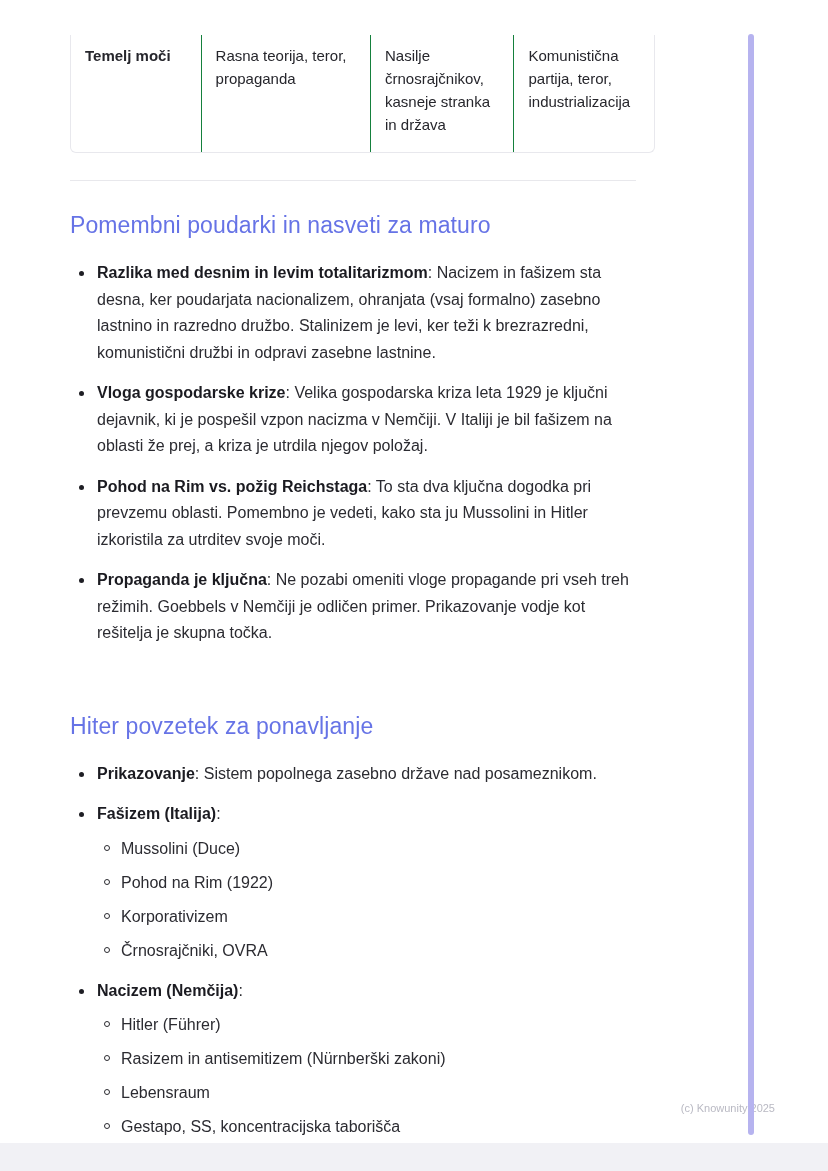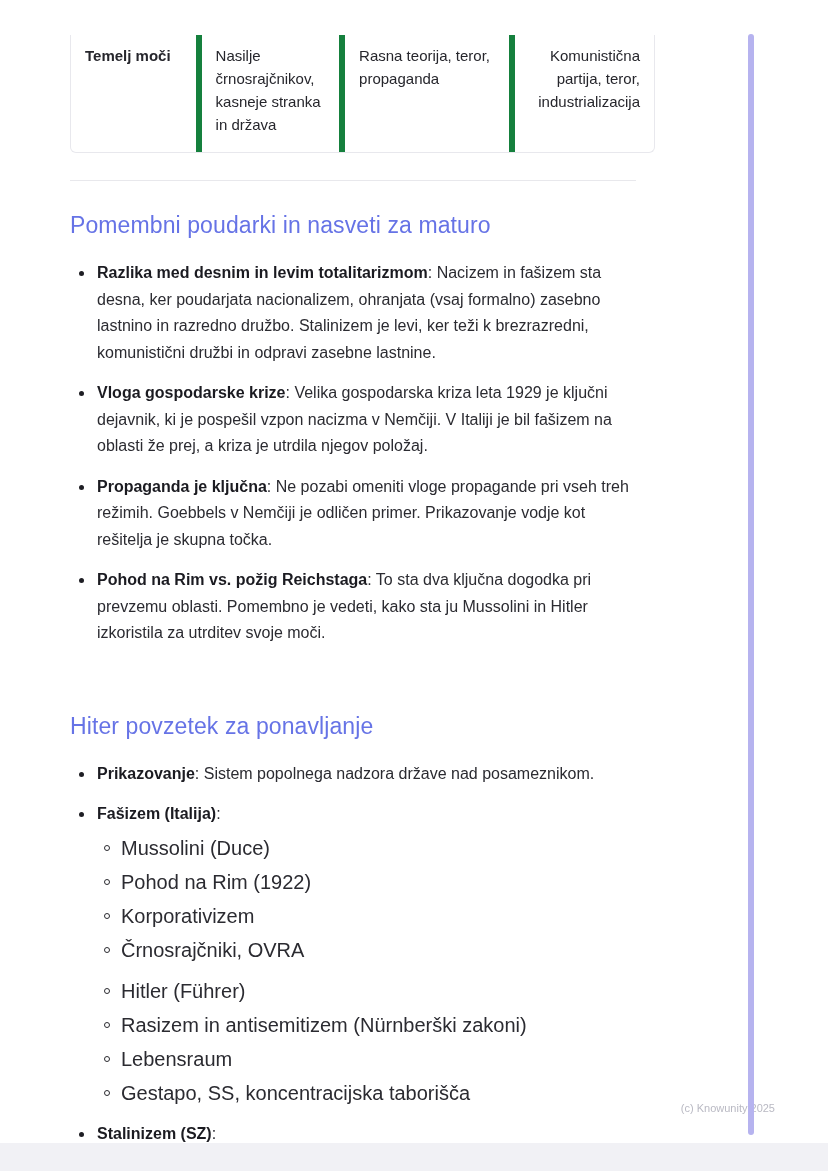--- a/index.html
+++ b/index.html
@@ -22,24 +22,24 @@
     border: 1px solid #e8e8ed;
     border-top: none;
     border-radius: 0 0 6px 6px;
     background: #ffffff;
   }
   .table .cell {
     padding: 9px 14px 14px 14px;
     font-size: 15px;
     line-height: 23px;
     min-height: 117px;
-    border-right: 6px solid #15803d;
+    border-right: 1px solid #15803d;
     color: #26262c;
   }
-  .table .cell:last-child { border-right: none; text-align: right; }
+  .table .cell:last-child { border-right: none; }
   .c1 { width: 131px; font-weight: bold; }
   .c2 { width: 144px; }
   .c3 { width: 170px; }
   .c4 { width: 140px; }
 
   .divider {
     border: none; height: 1px; width: 566px;
     background: #e8e8ec; margin: 27px 0 0 0;
   }
 
@@ -61,21 +61,21 @@
 
   .summary-item { margin-bottom: 13px; }
   .item-head { display: flex; }
   ul.subs { list-style: none; margin: 7px 0 0 34px; padding: 0; }
   ul.subs > li { display: flex; margin-bottom: 7px; }
   .circle {
     flex: 0 0 6px; width: 6px; height: 6px; border-radius: 50%;
     border: 1.5px solid #2b2b31; background: transparent;
     margin: 10px 11px 0 0;
   }
-  .stext { font-size: 20px; line-height: 27px; color: #2b2b31; }
+  .stext { font-size: 16px; line-height: 27px; color: #2b2b31; }
 
   .watermark {
     position: absolute; left: 0; top: 1102px; width: 775px;
     text-align: right;
     font-size: 11px; color: #b9b9c3;
     z-index: 2;
   }
   .scrollbar {
     position: absolute; left: 748px; top: 34px;
     width: 6px; height: 1101px;
@@ -89,56 +89,56 @@
     background: #f1f1f5;
   }
 </style>
 </head>
 <body>
 
 <div class="content">
 
   <div class="table">
     <div class="cell c1">Temelj moči</div>
+    <div class="cell c3">Rasna teorija, teror, propaganda</div>
     <div class="cell c2">Nasilje črnosrajčnikov, kasneje stranka in država</div>
-    <div class="cell c3">Rasna teorija, teror, propaganda</div>
     <div class="cell c4">Komunistična partija, teror, industrializacija</div>
   </div>
 
   <hr class="divider">
 
   <h2 class="section-title">Pomembni poudarki in nasveti za maturo</h2>
 
   <ul class="bullets">
     <li>
       <span class="dot"></span>
       <span class="btext"><span class="lead">Razlika med desnim in levim totalitarizmom</span><span>: Nacizem in fašizem sta desna, ker poudarjata nacionalizem, ohranjata (vsaj formalno) zasebno lastnino in razredno družbo. Stalinizem je levi, ker teži k brezrazredni, komunistični družbi in odpravi zasebne lastnine.</span></span>
     </li>
     <li>
       <span class="dot"></span>
       <span class="btext"><span class="lead">Vloga gospodarske krize</span><span>: Velika gospodarska kriza leta 1929 je ključni dejavnik, ki je pospešil vzpon nacizma v Nemčiji. V Italiji je bil fašizem na oblasti že prej, a kriza je utrdila njegov položaj.</span></span>
     </li>
     <li>
       <span class="dot"></span>
+      <span class="btext"><span class="lead">Pohod na Rim vs. požig Reichstaga</span><span>: To sta dva ključna dogodka pri prevzemu oblasti. Pomembno je vedeti, kako sta ju Mussolini in Hitler izkoristila za utrditev svoje moči.</span></span>
+    </li>
+    <li>
+      <span class="dot"></span>
       <span class="btext"><span class="lead">Propaganda je ključna</span><span>: Ne pozabi omeniti vloge propagande pri vseh treh režimih. Goebbels v Nemčiji je odličen primer. Prikazovanje vodje kot rešitelja je skupna točka.</span></span>
     </li>
-    <li>
-      <span class="dot"></span>
-      <span class="btext"><span class="lead">Pohod na Rim vs. požig Reichstaga</span><span>: To sta dva ključna dogodka pri prevzemu oblasti. Pomembno je vedeti, kako sta ju Mussolini in Hitler izkoristila za utrditev svoje moči.</span></span>
-    </li>
   </ul>
 
   <h2 class="section-title" style="margin-top:66px;">Hiter povzetek za ponavljanje</h2>
 
   <ul class="bullets">
 
     <li class="summary-item" style="display:block;">
       <span class="item-head">
         <span class="dot"></span>
-        <span class="btext"><span class="lead">Prikazovanje</span><span>: Sistem popolnega nadzora države nad posameznikom.</span></span>
+        <span class="btext"><span class="lead">Prikazovanje</span><span>: Sistem popolnega zasebno države nad posameznikom.</span></span>
       </span>
     </li>
 
     <li class="summary-item" style="display:block;">
       <span class="item-head">
         <span class="dot"></span>
         <span class="btext"><span class="lead">Fašizem (Italija)</span><span>:</span></span>
       </span>
       <ul class="subs">
         <li>
@@ -154,20 +154,24 @@
             <span class="stext">Korporativizem</span>
           </li>
         <li>
             <span class="circle"></span>
             <span class="stext">Črnosrajčniki, OVRA</span>
           </li>
       </ul>
     </li>
 
     <li class="summary-item" style="display:block;">
+      <span class="item-head">
+        <span class="dot"></span>
+        <span class="btext"><span class="lead">Nacizem (Nemčija)</span><span>:</span></span>
+      </span>
       <ul class="subs">
         <li>
             <span class="circle"></span>
             <span class="stext">Hitler (Führer)</span>
           </li>
         <li>
             <span class="circle"></span>
             <span class="stext">Rasizem in antisemitizem (Nürnberški zakoni)</span>
           </li>
         <li>

